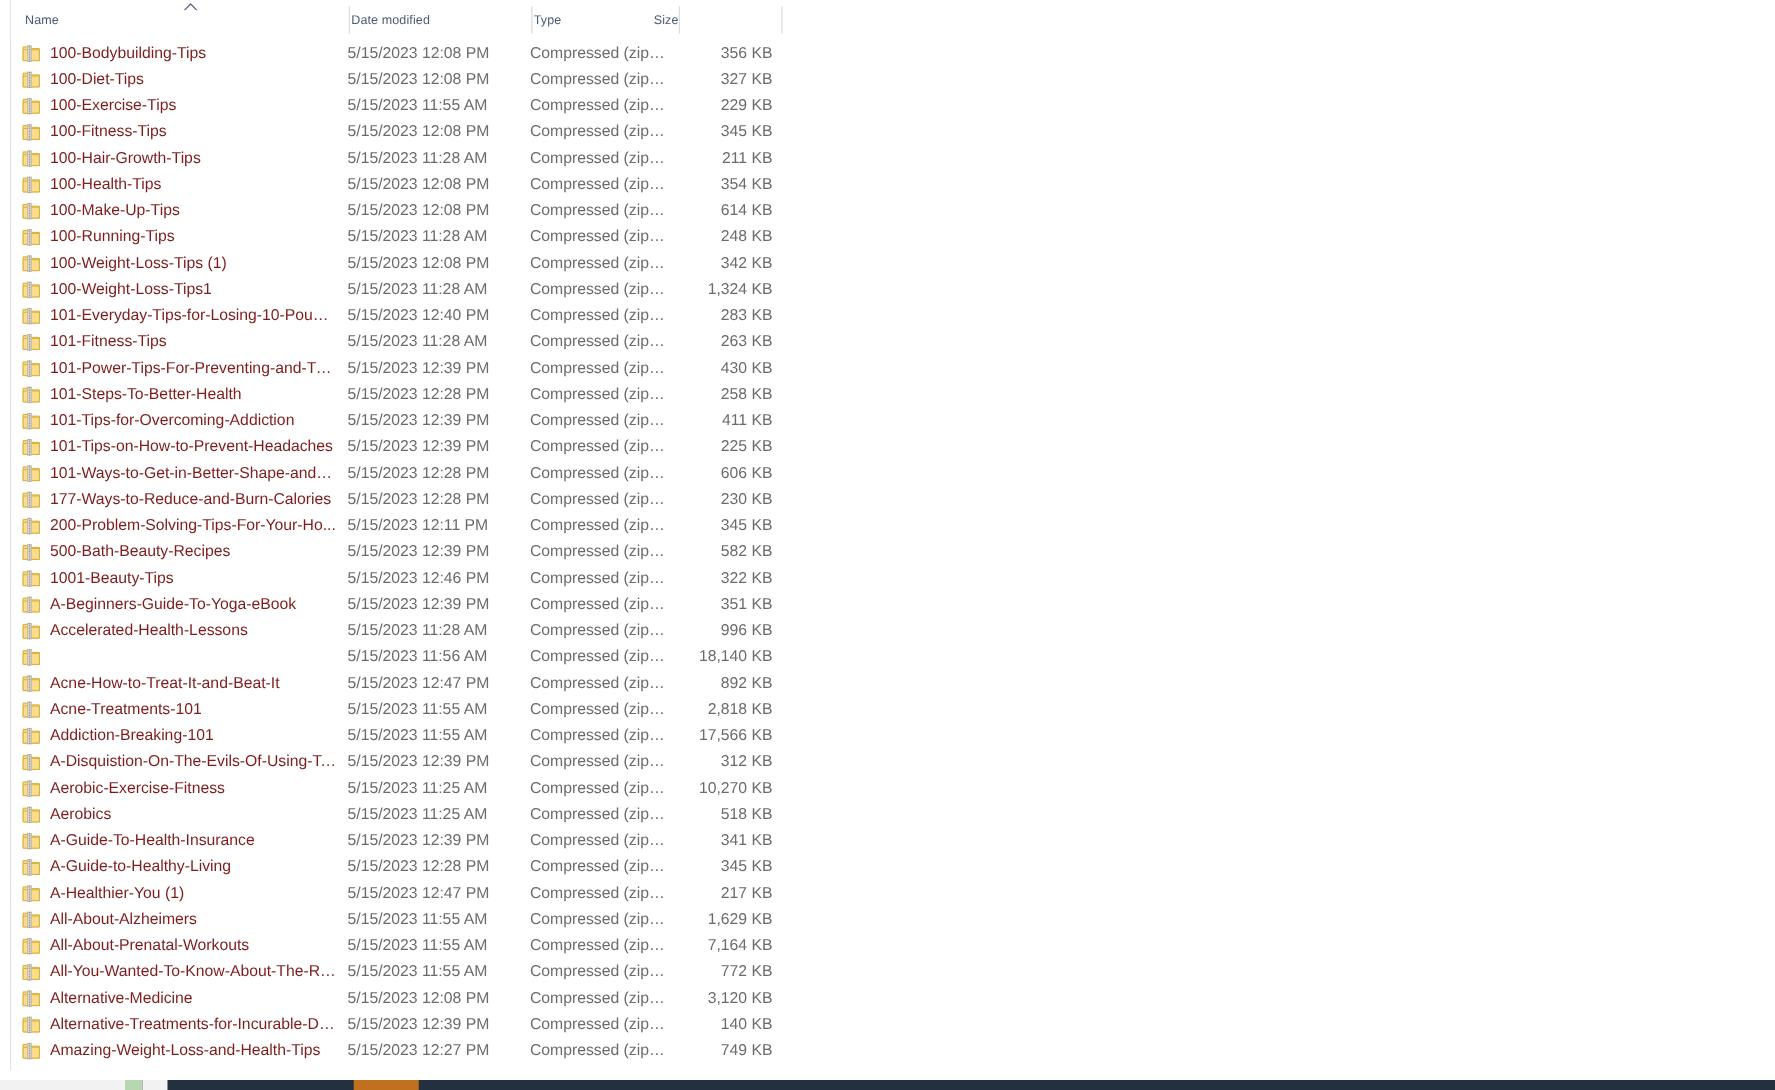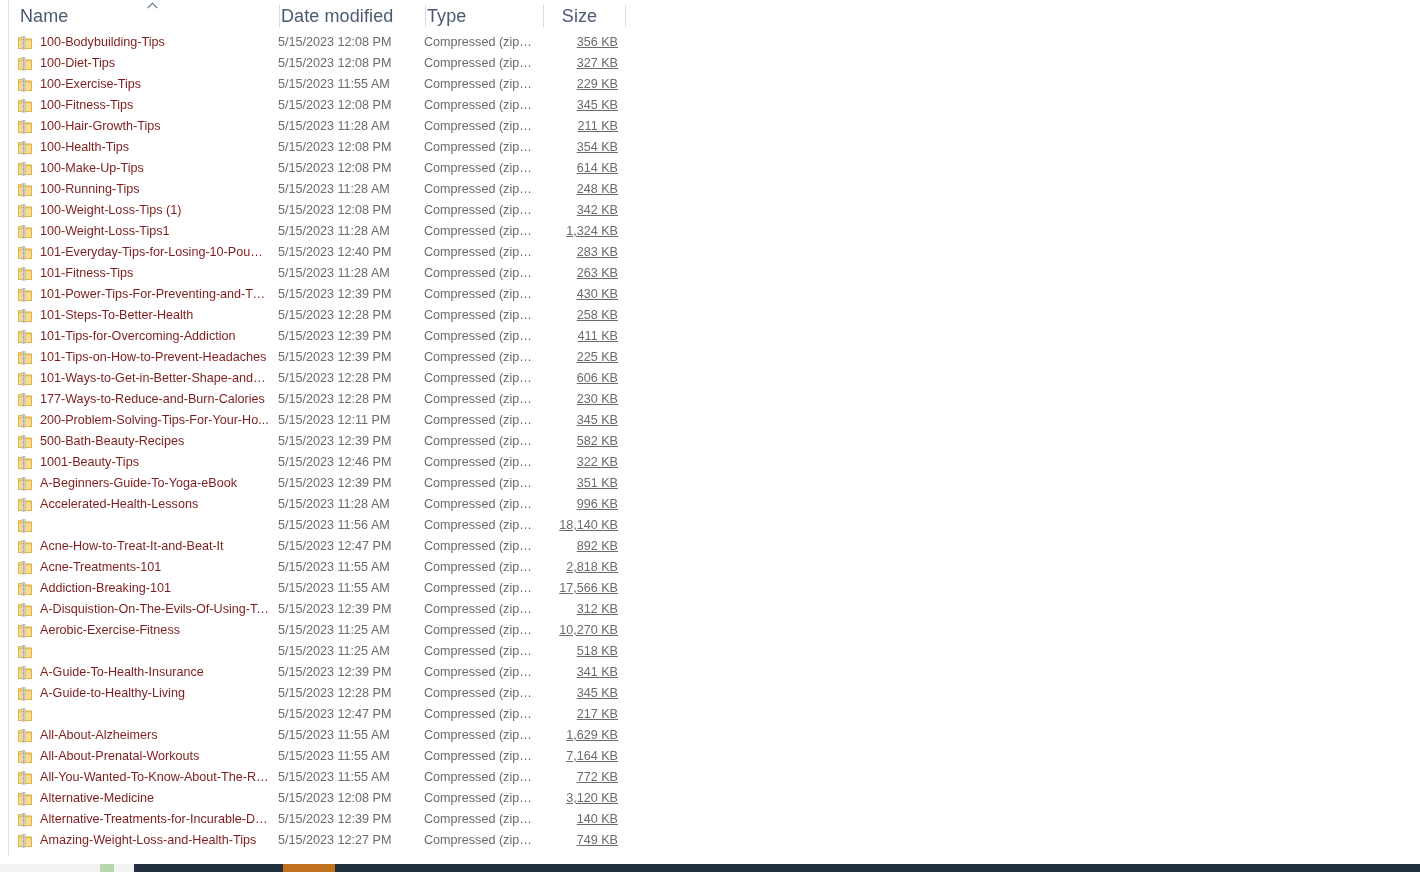--- a/index.html
+++ b/index.html
@@ -35,34 +35,34 @@
     left: 9px;
     top: 0px;
     height: 32px;
     width: 1411px;
     background: #ffffff;
   }
   .col-head {
     position: absolute;
     top: 0;
     height: 32px;
-    font-size: 18px;
+    font-size: 10px;
     color: #4a5a74;
     display: flex;
     align-items: center;
     cursor: default;
     user-select: none;
     white-space: nowrap;
   }
   .col-head .lbl { padding-left: 11px; letter-spacing: 0.1px; }
 
   .col-head.name  { left: 0px;   width: 261px; }
   .col-head.date  { left: 261px; width: 146px; }
   .col-head.type  { left: 407px; width: 118px; }
-  .col-head.size  { left: 524px; width: 82px; justify-content: center;  }
+  .col-head.size  { left: 503px; width: 82px;  }
 
   .col-div {
     position: absolute;
     top: 5px;
     width: 1px;
     height: 22px;
     background: #dcdcdc;
   }
   .col-div.d1 { left: 270px; }
   .col-div.d2 { left: 416px; }
@@ -121,21 +121,20 @@
   .cell.type {
     left: 415px;
     width: 112px;
     color: #6b6b6b;
   }
   .cell.size {
     left: 527px;
     width: 82px;
     color: #6b6b6b;
     text-align: right;
-    text-decoration: underline;
   }
 
   
   .zip-icon {
     position: absolute;
     left: 8px;
     top: 3px;
     width: 16px;
     height: 16px;
   }
@@ -932,20 +931,21 @@
               <rect x="6.0" y="5.0" width="1.3" height="0.55"></rect>
               <rect x="6.0" y="6.3" width="1.3" height="0.55"></rect>
               <rect x="6.0" y="7.6" width="1.3" height="0.55"></rect>
               <rect x="6.0" y="8.9" width="1.3" height="0.55"></rect>
               <rect x="6.0" y="10.2" width="1.3" height="0.55"></rect>
               <rect x="6.0" y="11.5" width="1.3" height="0.55"></rect>
               <rect x="6.0" y="12.8" width="1.3" height="0.55"></rect>
             </g>
           </svg>
         </span>
+        <span class="cell name">Aerobics</span>
         <span class="cell date">5/15/2023 11:25 AM</span>
         <span class="cell type">Compressed (zipp...</span>
         <span class="cell size">518 KB</span>
       </div>
       <div class="file-row">
         <span class="zip-icon">
           <svg viewBox="0 0 16 16" width="16" height="16" aria-hidden="true">
             <path d="M1.5 2.5 h5.2 l1.1 1.4 h6.7 v9.6 h-13 z" fill="#f7d97a" stroke="#d8ab34" stroke-width="0.8"></path>
             <path d="M1.5 4.8 h13 v8.7 h-13 z" fill="#f9dd8c" stroke="#d8ab34" stroke-width="0.7"></path>
             <rect x="5.1" y="1.6" width="3.0" height="12.6" fill="#efe9dd" stroke="#b9b0a0" stroke-width="0.55"></rect>
@@ -1006,20 +1006,21 @@
               <rect x="6.0" y="5.0" width="1.3" height="0.55"></rect>
               <rect x="6.0" y="6.3" width="1.3" height="0.55"></rect>
               <rect x="6.0" y="7.6" width="1.3" height="0.55"></rect>
               <rect x="6.0" y="8.9" width="1.3" height="0.55"></rect>
               <rect x="6.0" y="10.2" width="1.3" height="0.55"></rect>
               <rect x="6.0" y="11.5" width="1.3" height="0.55"></rect>
               <rect x="6.0" y="12.8" width="1.3" height="0.55"></rect>
             </g>
           </svg>
         </span>
+        <span class="cell name">A-Healthier-You (1)</span>
         <span class="cell date">5/15/2023 12:47 PM</span>
         <span class="cell type">Compressed (zipp...</span>
         <span class="cell size">217 KB</span>
       </div>
       <div class="file-row">
         <span class="zip-icon">
           <svg viewBox="0 0 16 16" width="16" height="16" aria-hidden="true">
             <path d="M1.5 2.5 h5.2 l1.1 1.4 h6.7 v9.6 h-13 z" fill="#f7d97a" stroke="#d8ab34" stroke-width="0.8"></path>
             <path d="M1.5 4.8 h13 v8.7 h-13 z" fill="#f9dd8c" stroke="#d8ab34" stroke-width="0.7"></path>
             <rect x="5.1" y="1.6" width="3.0" height="12.6" fill="#efe9dd" stroke="#b9b0a0" stroke-width="0.55"></rect>

